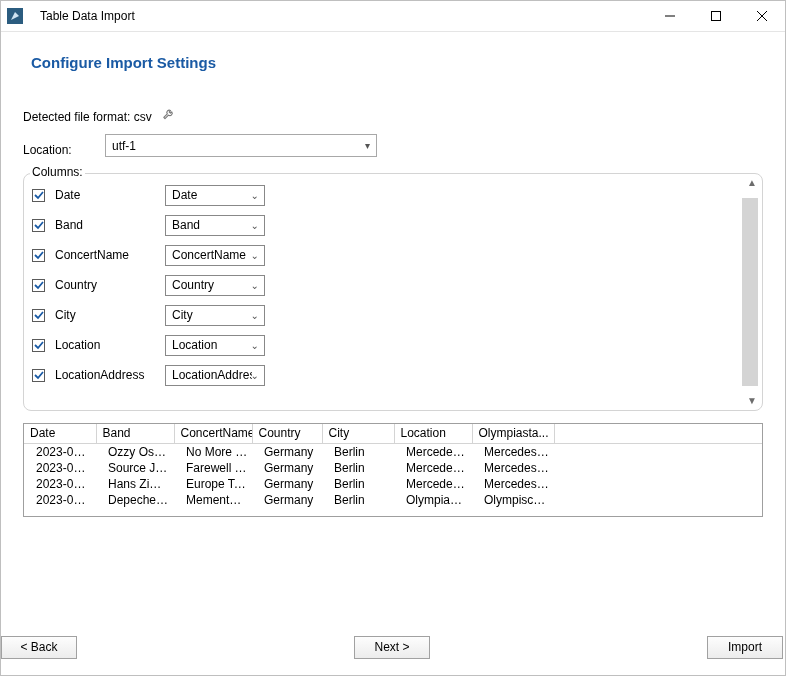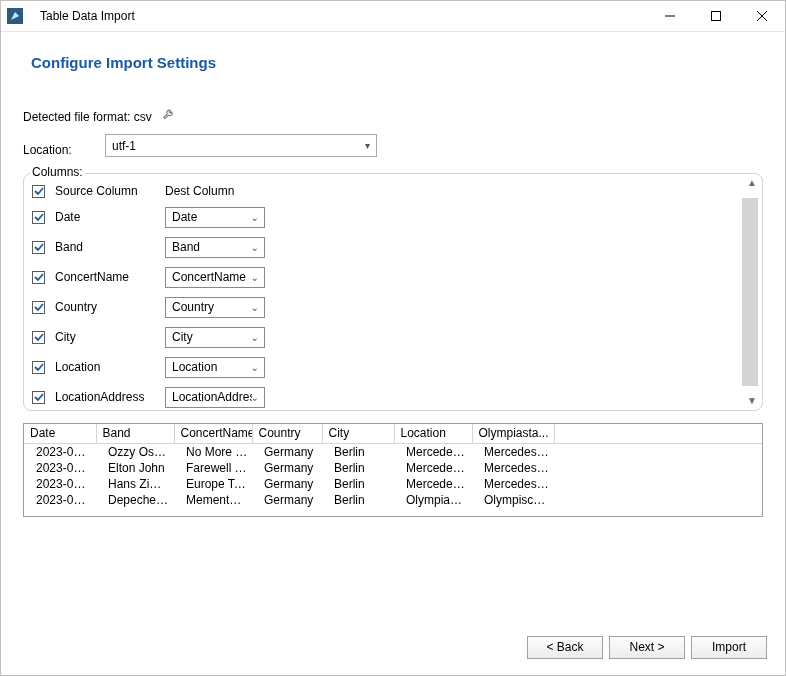--- a/index.html
+++ b/index.html
@@ -30,21 +30,21 @@
   .src-label{width:110px;display:inline-block}
   .dst-label{display:inline-block}
   .map-row{display:flex;align-items:center;height:30px}
   .dest-select{width:100px;height:21px;border:1px solid #888;background:#fff;position:relative;display:flex;align-items:center;padding:0 6px;font-size:12px;box-sizing:border-box}
   .dest-select .chev{position:absolute;right:5px;font-size:10px;color:#555}
   .dest-text{white-space:nowrap;overflow:hidden;max-width:80px}
   .preview{margin-top:12px;border:1px solid #9f9f9f;height:94px;box-sizing:border-box}
   .preview table{border-collapse:collapse;width:100%;table-layout:fixed}
   .preview th{font-weight:400;text-align:left;padding:2px 6px 3px 6px;border-right:1px solid #d4d4d4;border-bottom:1px solid #d4d4d4;white-space:nowrap;overflow:hidden}
   .preview td{padding:1px 4px 1px 12px;white-space:nowrap;overflow:hidden;text-overflow:ellipsis}
-  .footer{height:56px;display:flex;align-items:center;justify-content:flex-end;gap:6px;padding-right:18px}
+  .footer{height:56px;display:flex;align-items:center;justify-content:space-between;gap:6px;padding-right:2px}
   .btn{min-width:76px;height:23px;border:1px solid #a1a1a1;background:linear-gradient(#fdfdfd,#ececec);display:flex;align-items:center;justify-content:center;font-size:12px;padding:0 8px;box-sizing:border-box}
 </style>
 </head>
 <body>
 
 <div class="window">
 
   <div class="titlebar">
     <div class="titlebar-left">
       <span class="app-icon">
@@ -98,29 +98,20 @@
     <div class="columns-fieldset">
       <span class="columns-label">Columns:</span>
 
       <div class="scroll-track">
         <span class="scroll-arrow">▲</span>
         <span class="scroll-thumb"></span>
         <span class="scroll-arrow">▼</span>
       </div>
 
       <div class="col-scroll" id="columns-list">
-        <div class="headers-row">
-          <span class="chk on">
-            <svg width="10" height="10" viewBox="0 0 10 10">
-                <polyline points="1,5 4,8 9,2" fill="none" stroke="#1a5aa4" stroke-width="1.8"></polyline>
-              </svg>
-          </span>
-          <span class="src-label">Source Column</span>
-          <span class="dst-label">Dest Column</span>
-        </div>
 
       <div class="map-row">
             <span class="chk on">
               <svg width="10" height="10" viewBox="0 0 10 10">
                 <polyline points="1,5 4,8 9,2" fill="none" stroke="#1a5aa4" stroke-width="1.8"></polyline>
               </svg>
             </span>
             <span class="src-label">Date</span>
             <div class="dest-select">
               <span class="dest-text">Date</span>
@@ -232,21 +223,21 @@
               <td>Ozzy Osbou...</td>
               <td>No More To...</td>
               <td>Germany</td>
               <td>Berlin</td>
               <td>Mercedes-B...</td>
               <td>Mercedes-P...</td>
               <td></td>
             </tr>
             <tr>
               <td>2023-05-23</td>
-              <td>Elton John</td>
+              <td>Source John</td>
               <td>Farewell Ye...</td>
               <td>Germany</td>
               <td>Berlin</td>
               <td>Mercedes-B...</td>
               <td>Mercedes-P...</td>
               <td></td>
             </tr>
             <tr>
               <td>2023-05-24</td>
               <td>Hans Zimm...</td>

